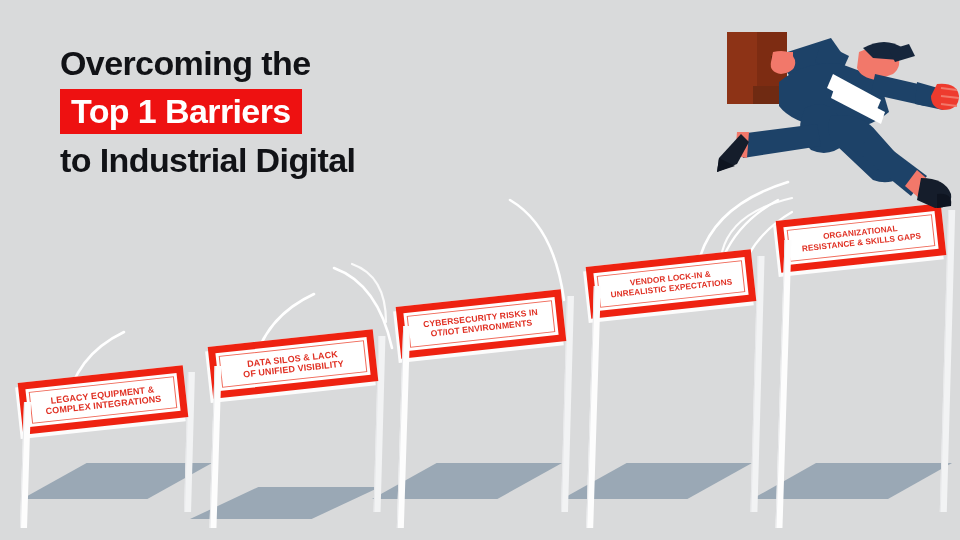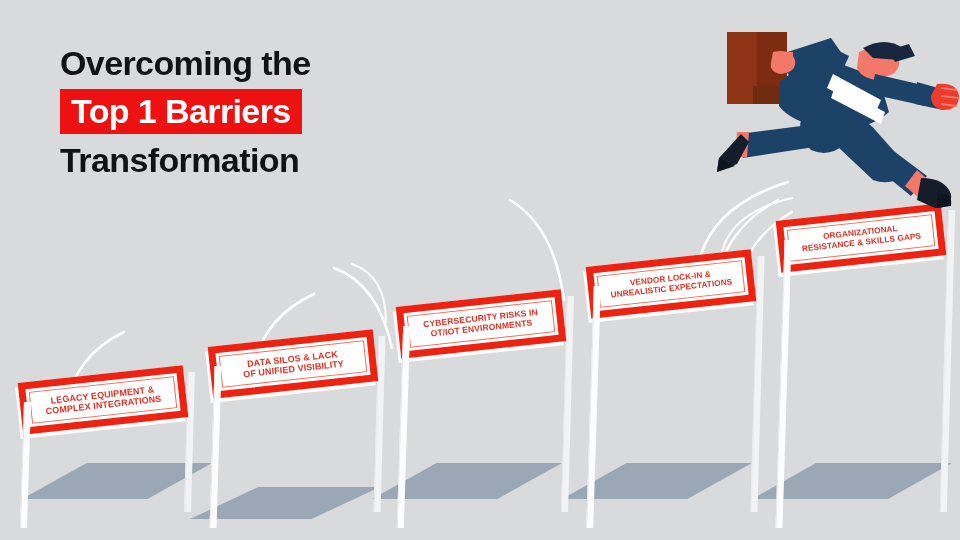--- a/index.html
+++ b/index.html
@@ -59,21 +59,21 @@
   #runner { position:absolute; left:713px; top:16px; width:250px; height:200px; z-index:30; }
 </style>
 </head>
 <body>
 
 <div id="stage">
 
   <div id="title-block">
     <div class="title-line">Overcoming the</div>
     <div class="title-hl">Top 1 Barriers</div>
-    <div class="title-line">Transformation</div>
+    <div class="title-line">to Industrial Digital</div>
   </div>
 
   <div class="shadow" style="left:22px; top:463px; width:190px; height:36px;
               clip-path:polygon(0% 100%, 34% 0%, 100% 0%, 66% 100%);"></div>
   <div class="shadow" style="left:372px; top:463px; width:190px; height:36px;
               clip-path:polygon(0% 100%, 34% 0%, 100% 0%, 66% 100%);"></div>
   <div class="shadow" style="left:562px; top:463px; width:190px; height:36px;
               clip-path:polygon(0% 100%, 34% 0%, 100% 0%, 66% 100%);"></div>
   <div class="shadow" style="left:752px; top:463px; width:200px; height:36px;
               clip-path:polygon(0% 100%, 32% 0%, 100% 0%, 68% 100%);"></div>

